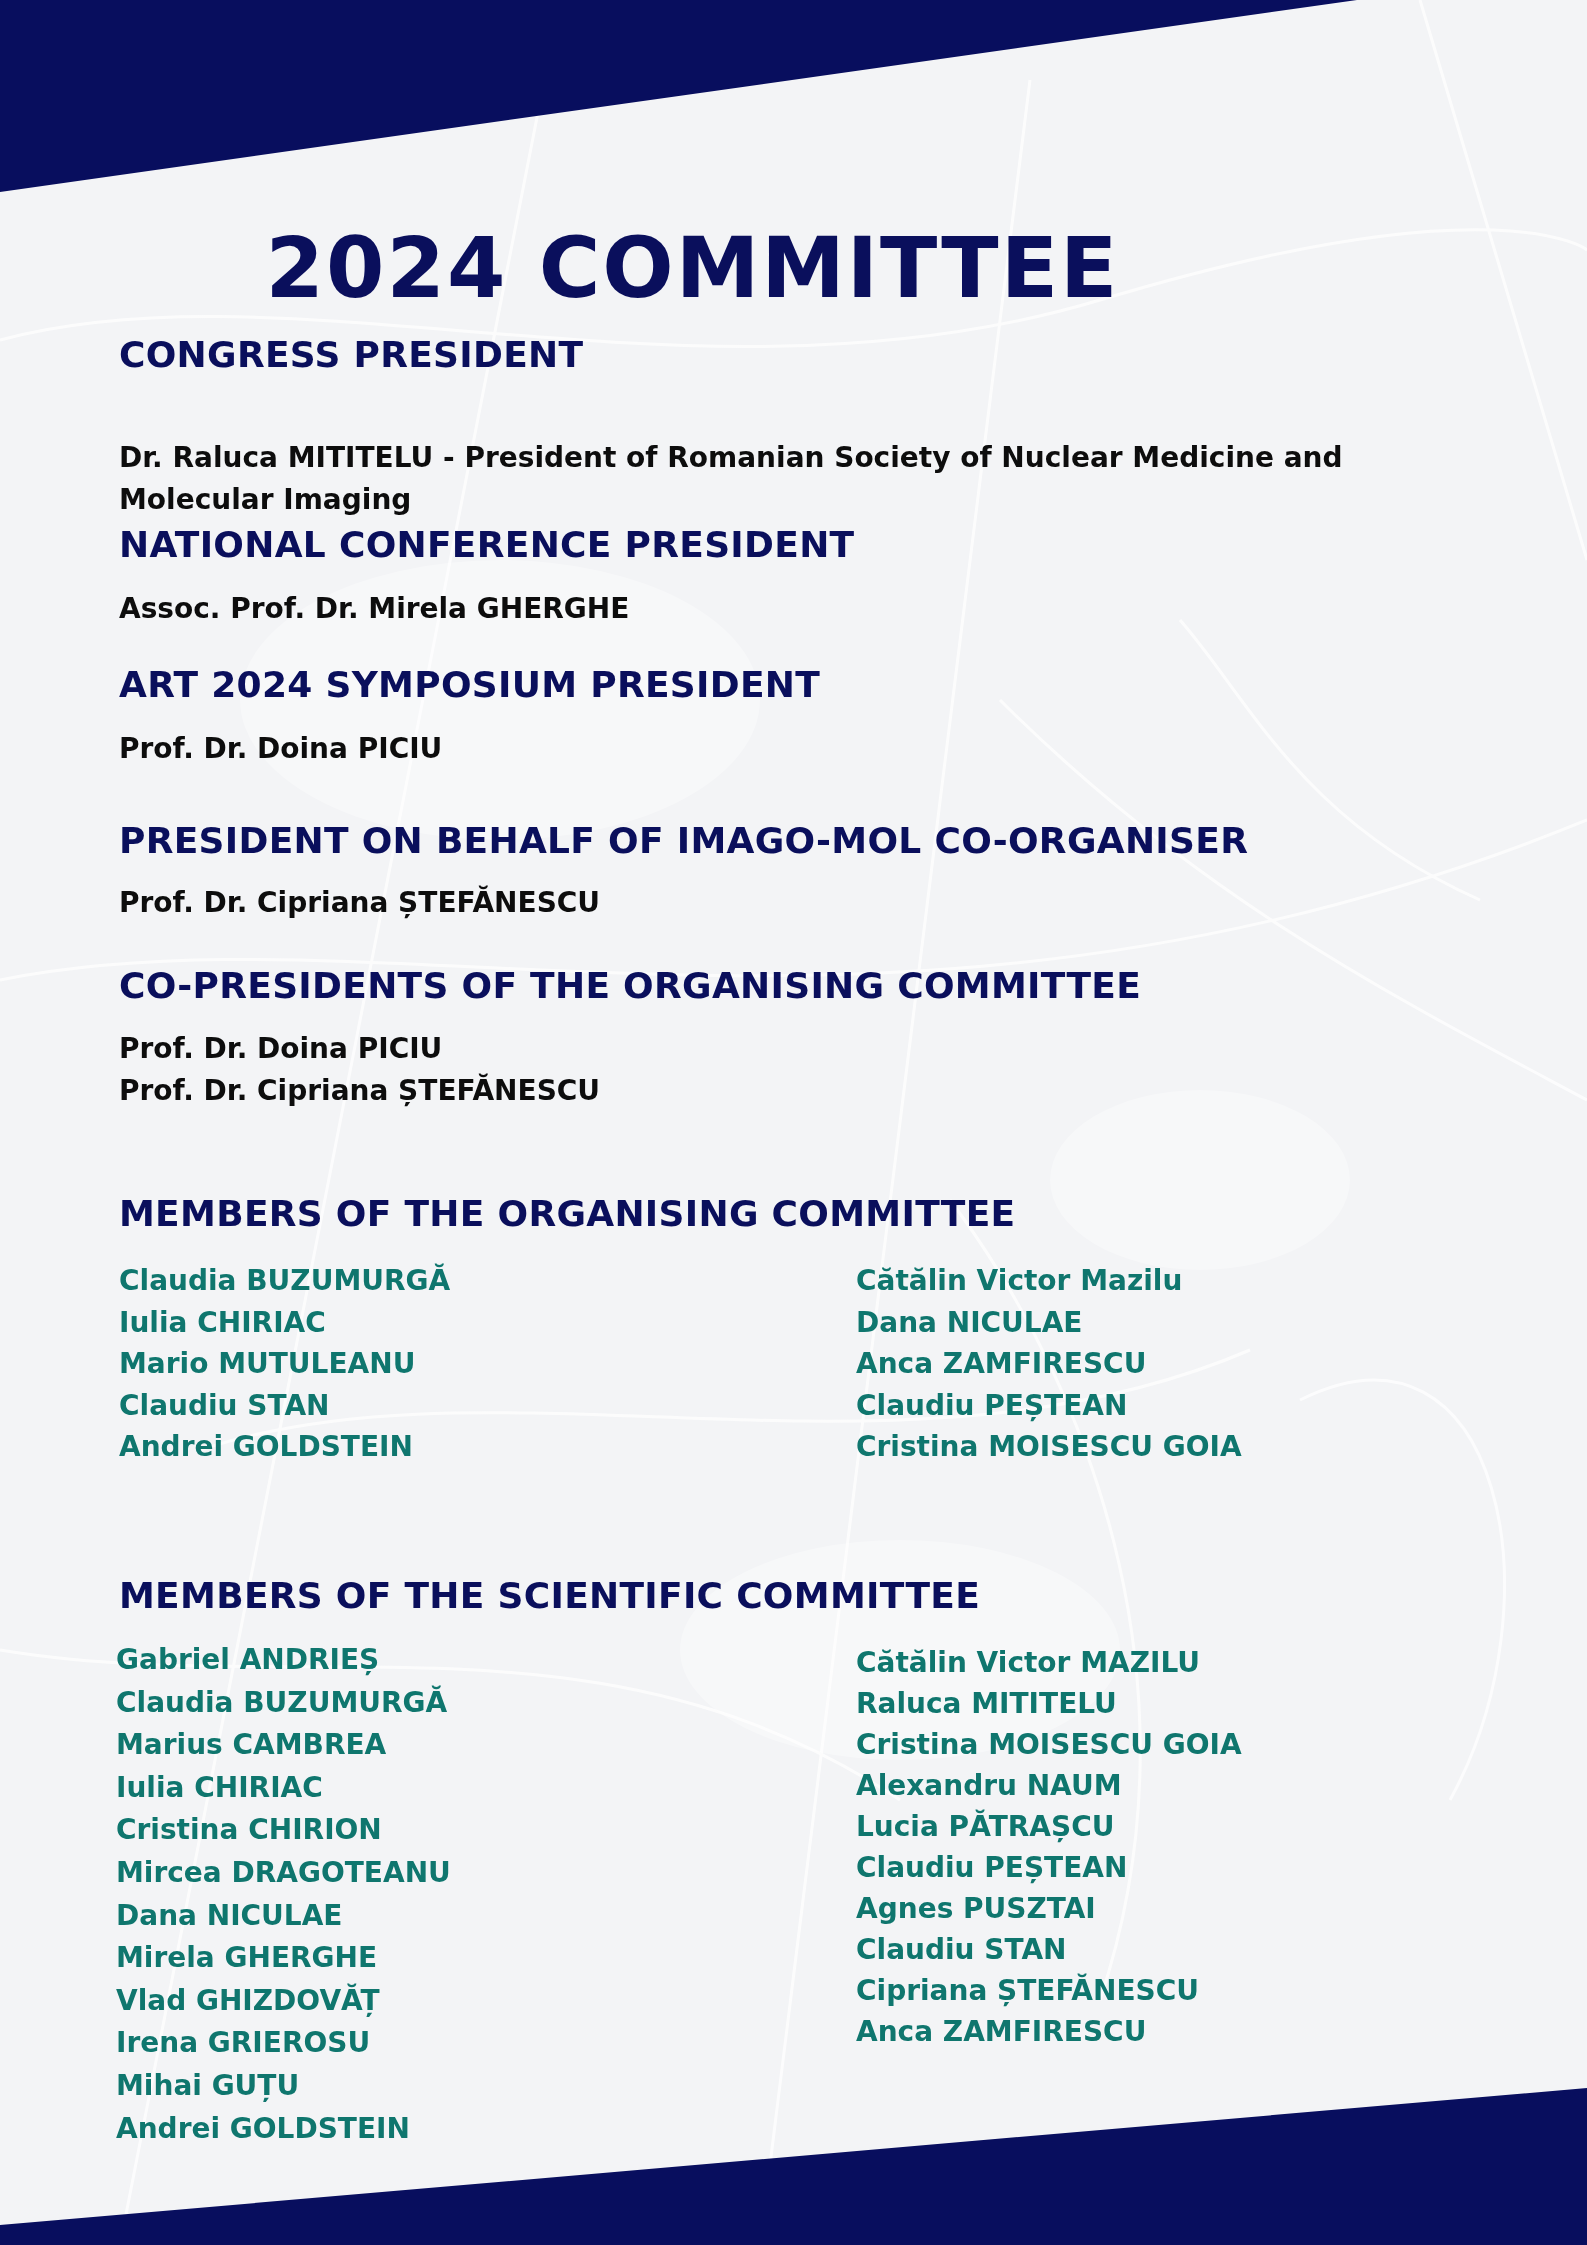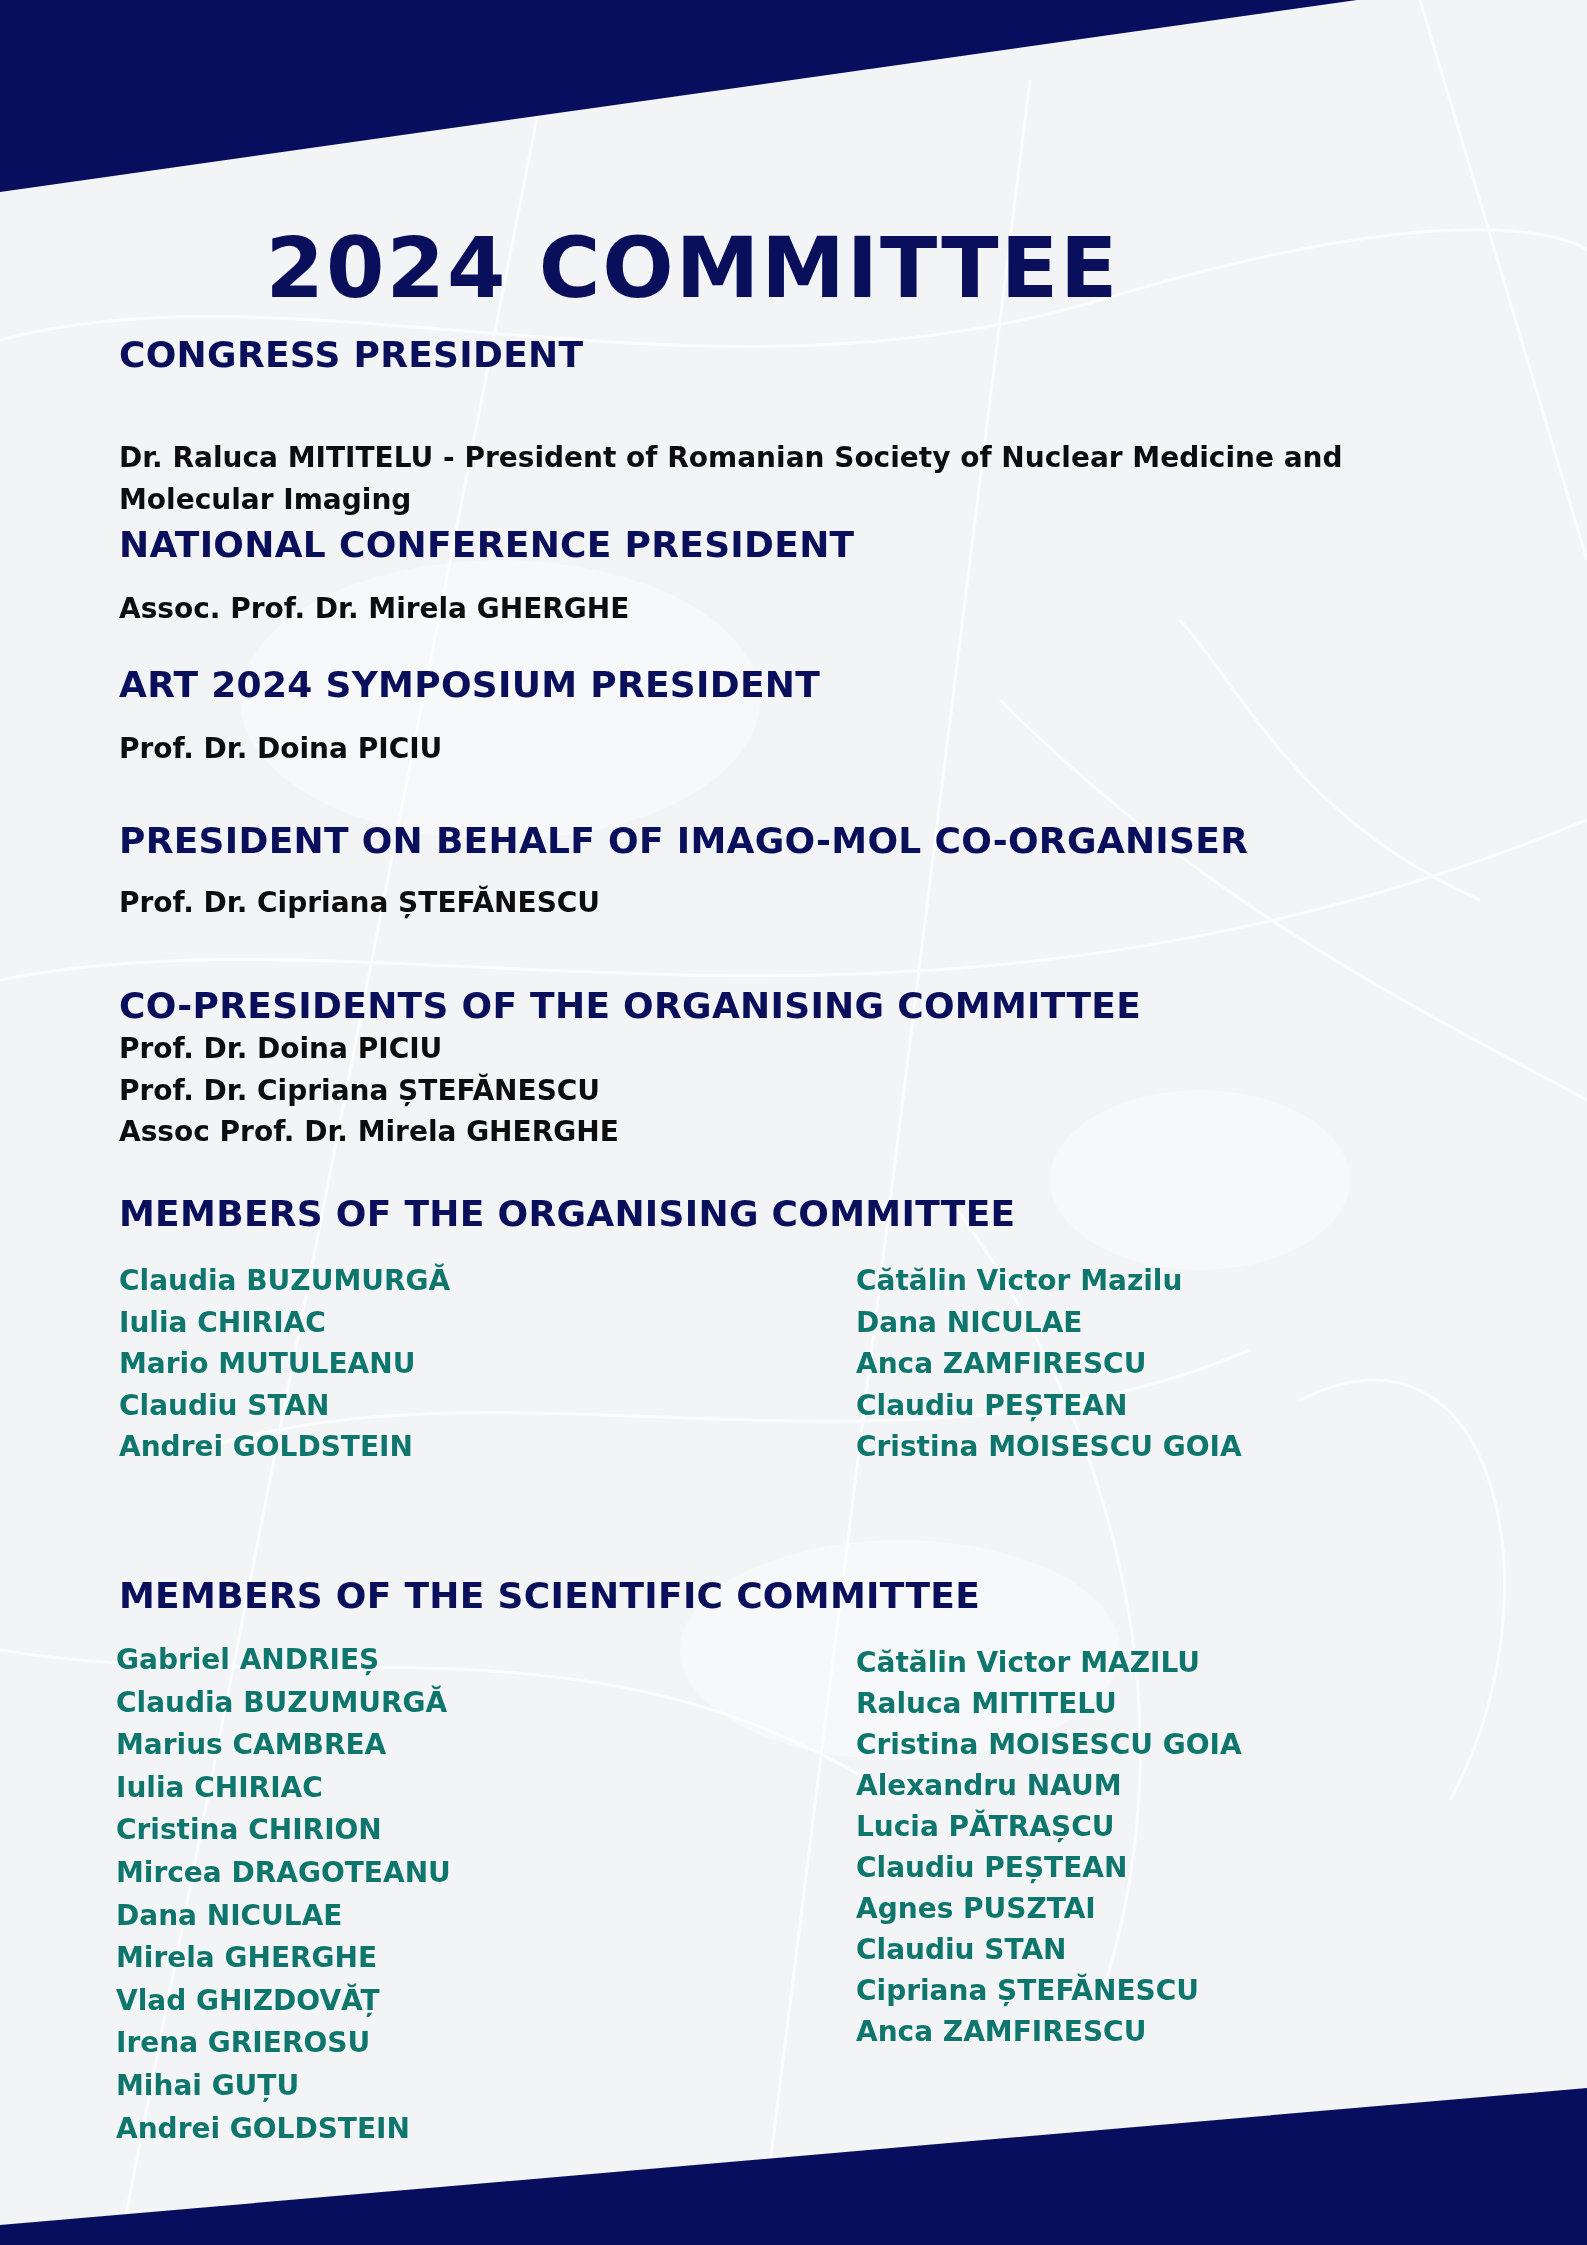--- a/index.html
+++ b/index.html
@@ -58,25 +58,24 @@
 <div class="heading" style="top:667px;">ART 2024 SYMPOSIUM PRESIDENT</div>
 <div class="body-text" style="top:728px;">
   <div>Prof. Dr. Doina PICIU</div>
 </div>
 
 <div class="heading" style="top:823px;">PRESIDENT ON BEHALF OF IMAGO-MOL CO-ORGANISER</div>
 <div class="body-text" style="top:882px;">
   <div>Prof. Dr. Cipriana ȘTEFĂNESCU</div>
 </div>
 
-<div class="heading" style="top:968px;margin-top:20px;">CO-PRESIDENTS OF THE ORGANISING COMMITTEE</div>
+<div class="heading" style="top:968px;">CO-PRESIDENTS OF THE ORGANISING COMMITTEE</div>
 <div class="body-text" style="top:1028px; line-height:41.5px;">
   <div>Prof. Dr. Doina PICIU</div>
   <div>Prof. Dr. Cipriana ȘTEFĂNESCU</div>
-  <div>Assoc Prof. Dr. Mirela GHERGHE</div>
 </div>
 
 <div class="heading" style="top:1196px;">MEMBERS OF THE ORGANISING COMMITTEE</div>
 <div class="col" style="left:119px; top:1260px;">
   <div>Claudia BUZUMURGĂ</div>
   <div>Iulia CHIRIAC</div>
   <div>Mario MUTULEANU</div>
   <div>Claudiu STAN</div>
   <div>Andrei GOLDSTEIN</div>
 </div>

